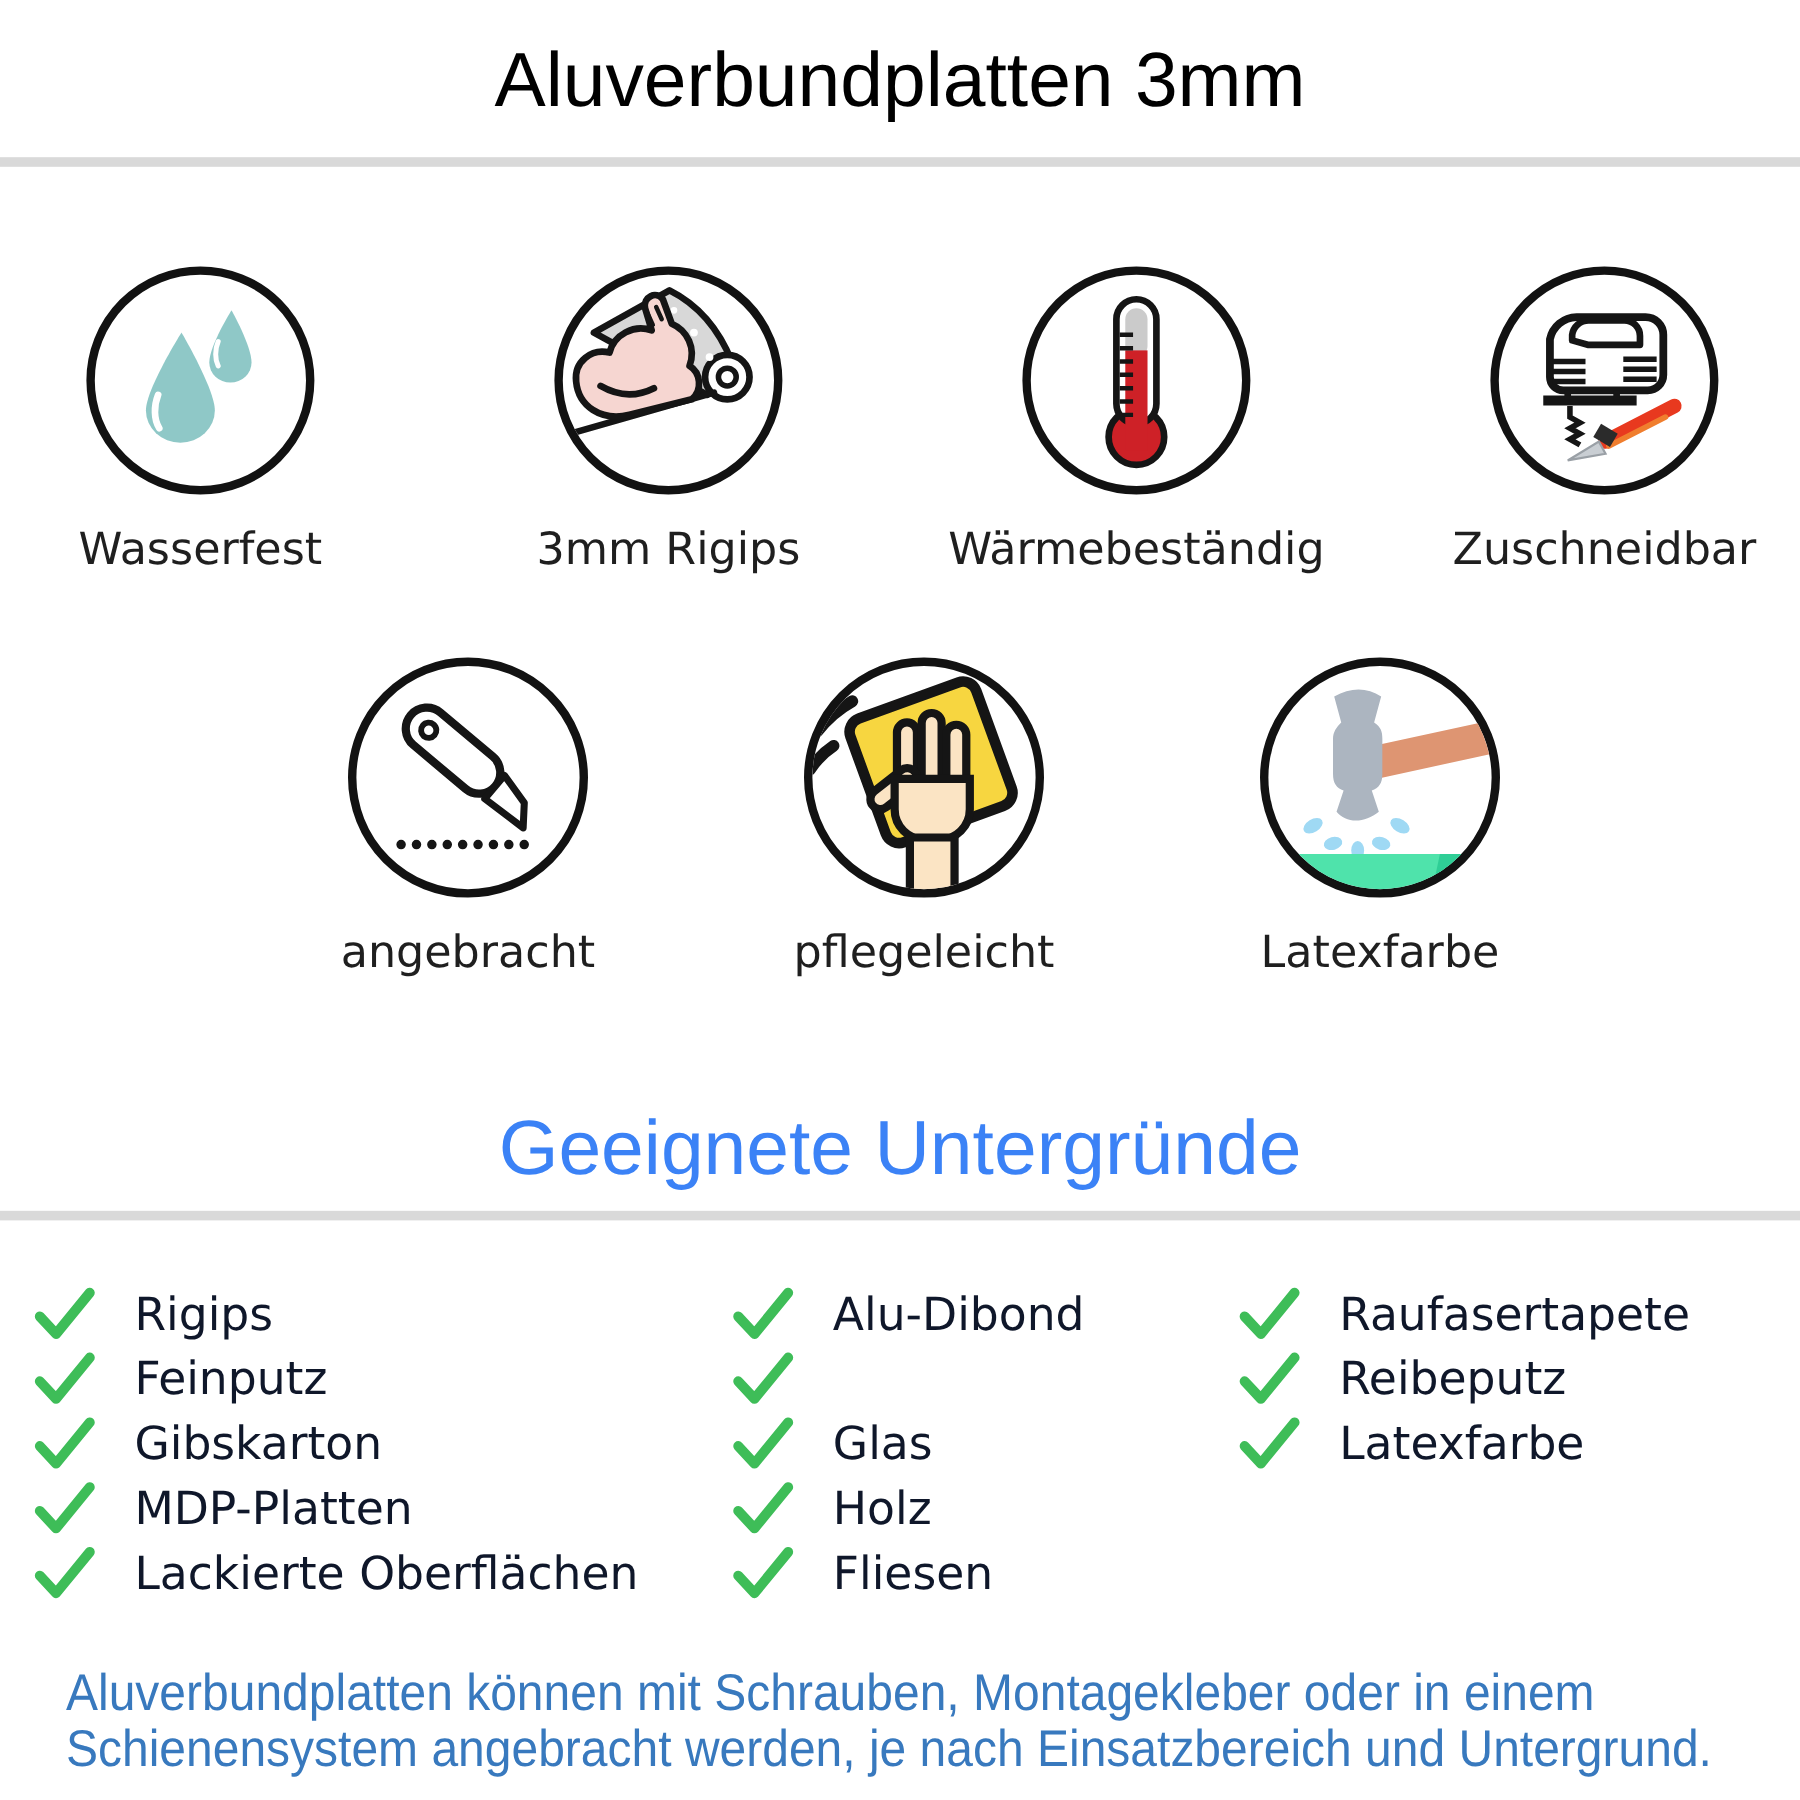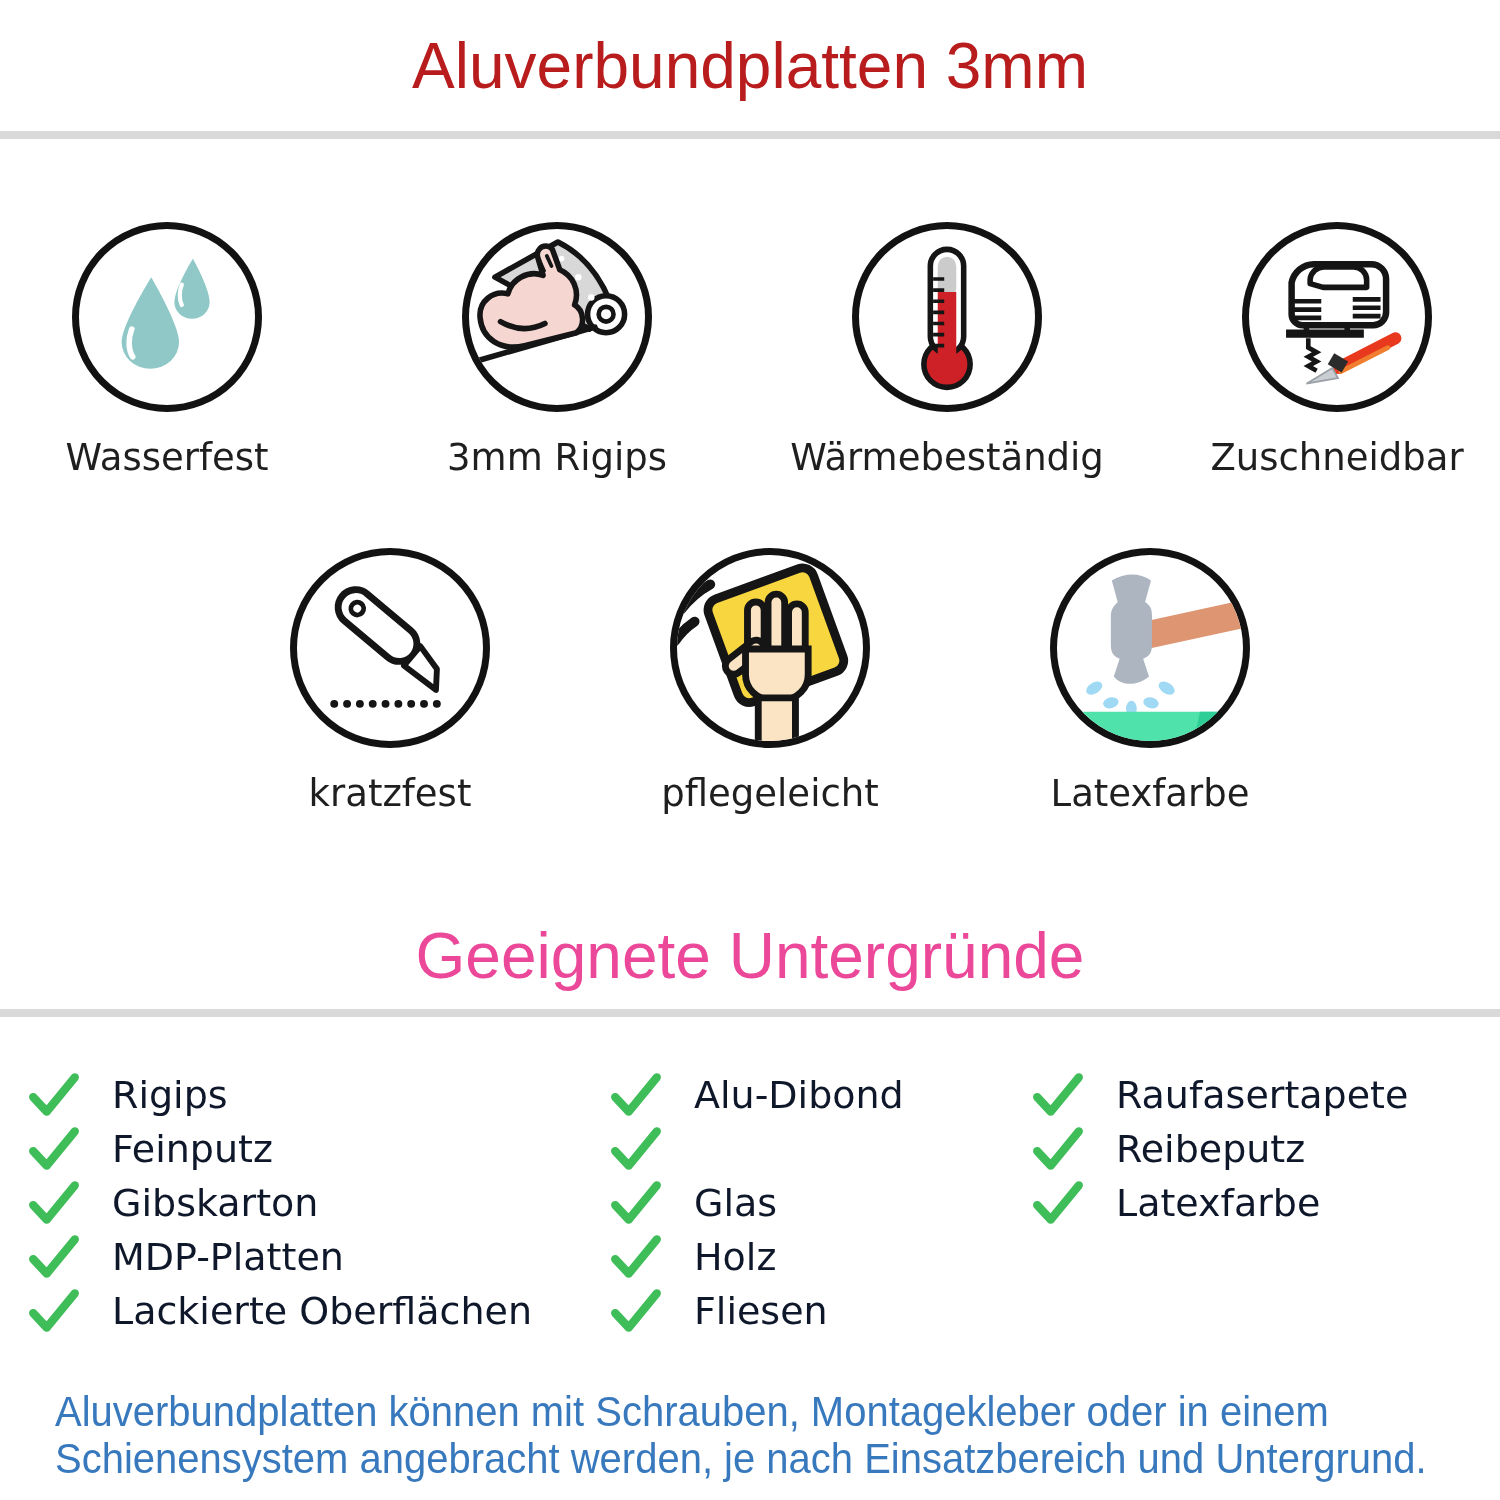--- a/index.html
+++ b/index.html
@@ -2,22 +2,22 @@
 <html><head>
 <meta charset="utf-8">
 <style>
   html,body{margin:0;padding:0;background:#fff;}
   #canvas{position:relative;width:1500px;height:1500px;background:#ffffff;overflow:hidden;
           font-family:"DejaVu Sans",sans-serif;}
 
   .main-title{position:absolute;left:0;width:1500px;text-align:center;
               font-family:"Liberation Sans",sans-serif;font-size:64px;line-height:72px;
               white-space:nowrap;}
-  #title1{top:30px;color:#b91c1c;}
-  #title2{top:920px;color:#ec4899;}
+  #title1{top:30px;color:#000000;}
+  #title2{top:920px;color:#3b82f6;}
 
   .divider{position:absolute;left:0;width:1500px;height:8px;background:#D9D9D9;}
   #bar1{top:131px;}
   #bar2{top:1009px;}
 
   .feature-row{position:absolute;display:flex;justify-content:space-between;}
   #row1{top:222px;left:17px;width:1470px;}
   #row2{top:548px;left:230px;width:1080px;}
   .feature{display:flex;flex-direction:column;align-items:center;}
   #row1 .feature{width:300px;}
@@ -132,21 +132,21 @@
       <div class="circle">
         <svg viewBox="0 0 190 190">
           <g transform="rotate(40 95 88)">
             <rect x="28" y="66" width="94" height="36" rx="18" fill="#fff" stroke="#151515" stroke-width="7"></rect>
             <circle cx="48" cy="84" r="6.5" fill="none" stroke="#151515" stroke-width="5"></circle>
             <path d="M122 72 L150 79 L163 96 L122 98 Z" fill="#fff" stroke="#151515" stroke-width="6" stroke-linejoin="round"></path>
           </g>
           <line x1="38" y1="152" x2="152" y2="152" stroke="#151515" stroke-width="8" stroke-linecap="round" stroke-dasharray="0.1 13"></line>
         </svg>
       </div>
-      <div class="feature-label">kratzfest</div>
+      <div class="feature-label">angebracht</div>
     </div>
 
     <div class="feature">
       <div class="circle">
         <svg viewBox="0 0 190 190">
           <path d="M4 56 Q16 40 34 30" stroke="#151515" stroke-width="10" fill="none" stroke-linecap="round"></path>
           <path d="M-2 88 Q6 76 18 68" stroke="#151515" stroke-width="10" fill="none" stroke-linecap="round"></path>
           <rect x="44" y="26" width="114" height="112" rx="12" fill="#F7D640" stroke="#151515" stroke-width="9" transform="rotate(-20 101 82)"></rect>
           <g fill="#FBE4C4" stroke="#151515" stroke-width="7">
             <rect x="72" y="48" width="17" height="64" rx="8.5"></rect>

